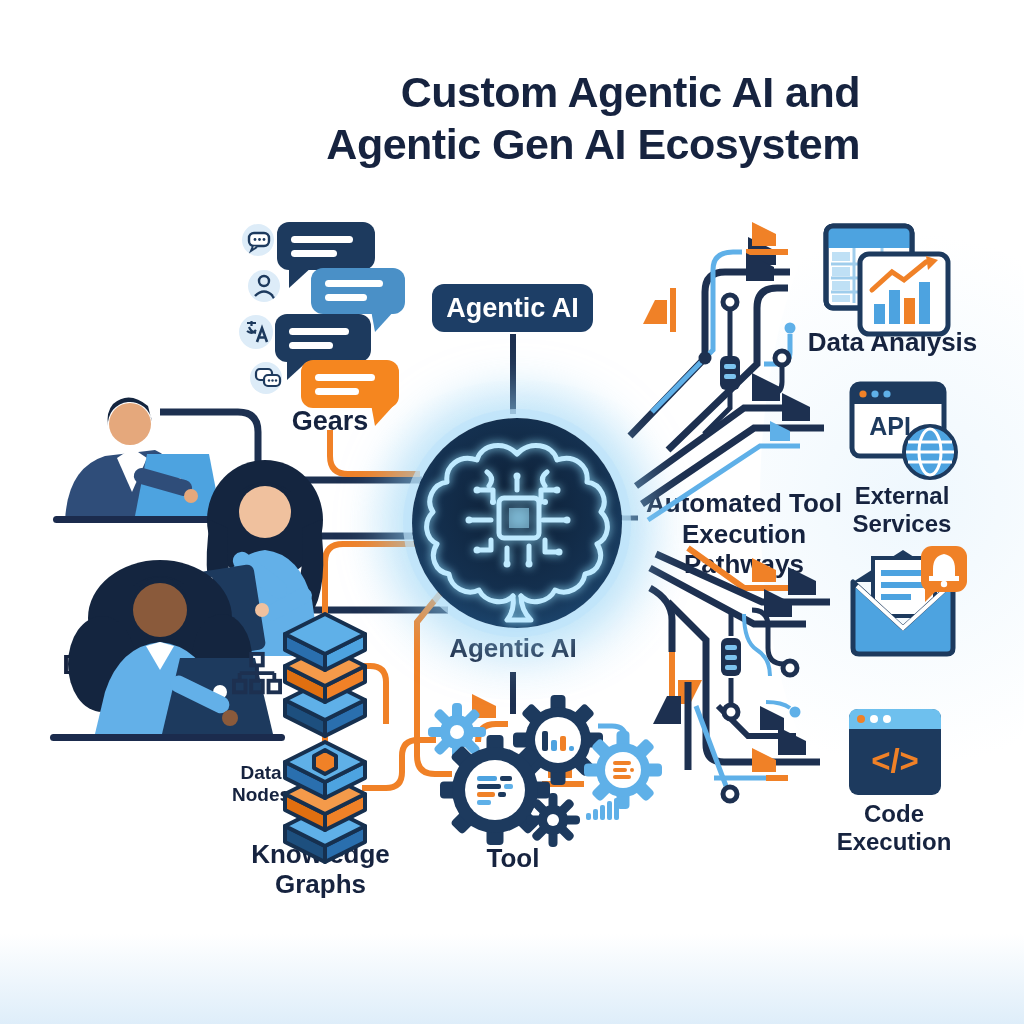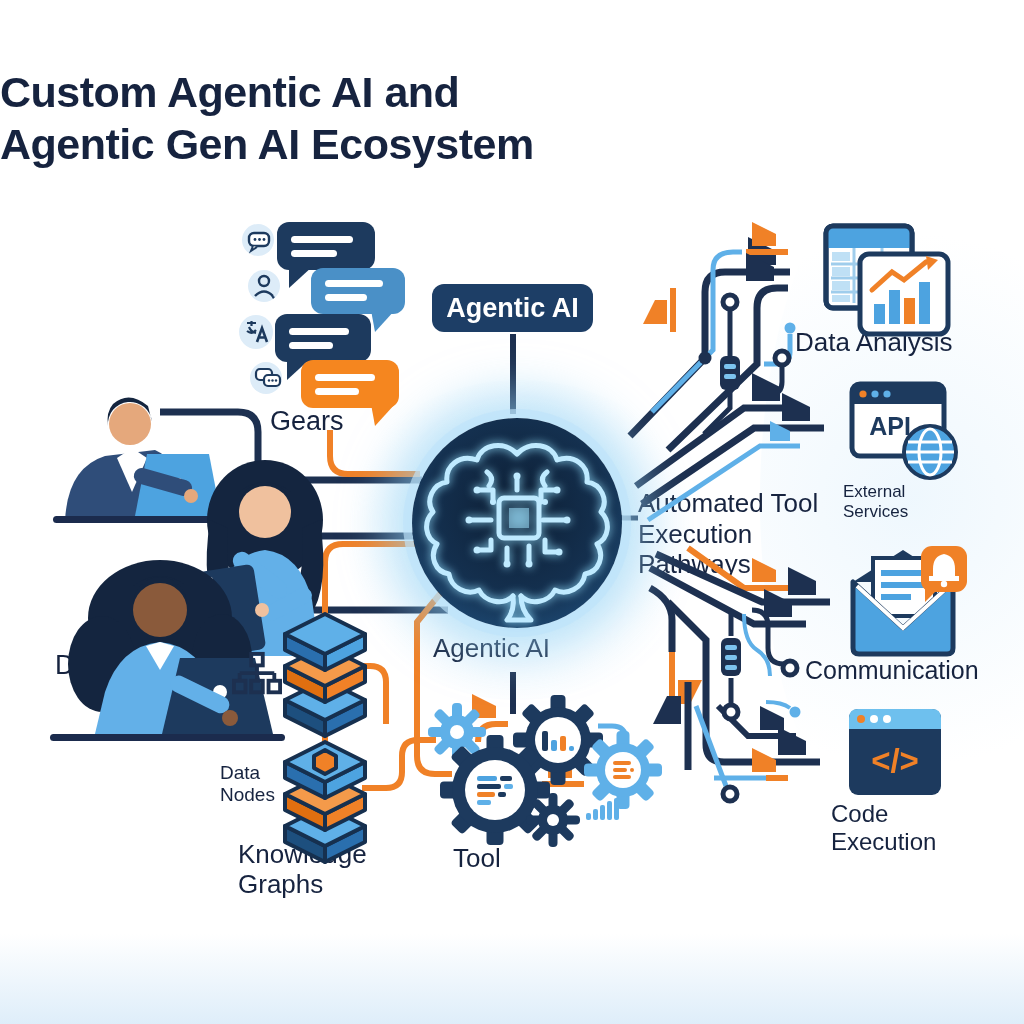--- a/index.html
+++ b/index.html
@@ -1,23 +1,23 @@
 <!DOCTYPE html>
 <html><head>
 <meta charset="utf-8">
 <style>
   html,body{margin:0;padding:0;background:#fff;}
   .canvas{position:relative;width:1024px;height:1024px;overflow:hidden;background:#fff;
           font-family:"Liberation Sans","DejaVu Sans",sans-serif;}
   .tint{position:absolute;border-radius:50%;pointer-events:none;}
   .bottomband{position:absolute;left:0;right:0;bottom:0;height:90px;
               background:linear-gradient(180deg,rgba(222,238,250,0),rgba(214,233,248,.8));}
-  .title{position:absolute;left:0;top:66px;width:860px;text-align:left;
+  .title{position:absolute;left:0;top:66px;width:860px;text-align:right;
          font-size:43px;font-weight:800;color:#16233f;line-height:1.22;letter-spacing:-.5px;}
-  .lbl{position:absolute;font-weight:400;color:#16233f;line-height:1.15;}
+  .lbl{position:absolute;text-align:center;font-weight:700;color:#16233f;line-height:1.15;}
   svg{position:absolute;overflow:visible;}
   .wires{left:0;top:0;z-index:4;}
   .node{position:absolute;z-index:10;}
   
   .brainwrap{position:absolute;left:412px;top:418px;width:210px;height:210px;z-index:8;}
   .braincircle{position:absolute;inset:0;border-radius:50%;
       background:radial-gradient(circle at 50% 42%, #0d1f35 0%, #14304f 55%, #23598a 100%);
       box-shadow:0 0 0 9px rgba(190,228,250,.65), 0 0 46px 26px rgba(150,212,245,.6);}
   .brainart{left:5px;top:2px;filter:drop-shadow(0 0 5px rgba(150,225,255,.95));}
   .aibox{position:absolute;left:432px;top:284px;width:161px;height:48px;background:#1d3e66;
@@ -462,21 +462,21 @@
     </g>
     <g>
       <circle cx="82" cy="74" r="26" fill="#4da3e0" stroke="#1d3a5e" stroke-width="4"></circle>
       <g fill="none" stroke="#fff" stroke-width="3">
         <ellipse cx="82" cy="74" rx="11" ry="23"></ellipse>
         <path d="M60,64 H104 M58,74 H106 M60,84 H104"></path>
       </g>
     </g>
   </svg>
 </div>
-<div class="lbl" style="left:843px;top:482px;width:118px;font-size:17px;">External Services</div>
+<div class="lbl" style="left:843px;top:482px;width:118px;font-size:24px;">External Services</div>
 
 <div class="lbl" style="left:638px;top:488px;width:212px;font-size:26px;line-height:1.18;">Automated Tool Execution Pathways</div>
 
 <div class="node" style="left:845px;top:546px;">
   <svg width="125" height="115" viewBox="0 0 125 115">
     <g>
       <polygon points="8,36 58,4 108,36" fill="#1d3a5e"></polygon>
       <rect x="28" y="12" width="62" height="58" fill="#fff" stroke="#1d3a5e" stroke-width="4"></rect>
       <rect x="36" y="24" width="46" height="6" fill="#4da3e0"></rect>
       <rect x="36" y="36" width="46" height="6" fill="#4da3e0"></rect>
@@ -485,21 +485,20 @@
       <path d="M12,40 L58,82 L104,40" fill="none" stroke="#fff" stroke-width="4"></path>
     </g>
     <g>
       <rect x="76" y="0" width="46" height="46" rx="11" fill="#f08127"></rect>
       <polygon points="80,42 94,42 80,56" fill="#f08127"></polygon>
       <path d="M99,8 q11,2 11,15 v7 h4 v5 h-30 v-5 h4 v-7 q0,-13 11,-15 z" fill="#fff"></path>
       <circle cx="99" cy="38" r="3.2" fill="#fff"></circle>
     </g>
   </svg>
 </div>
-<div class="lbl" style="left:805px;top:656px;width:195px;font-size:25px;">Communication</div>
 
 <div class="node" style="left:845px;top:705px;">
   <svg width="105" height="95" viewBox="0 0 105 95">
     <rect x="4" y="4" width="92" height="86" rx="9" fill="#1d3a5e"></rect>
     <path d="M4,13 q0,-9 9,-9 h74 q9,0 9,9 v11 H4 Z" fill="#6ec0ee"></path>
     <circle cx="16" cy="14" r="4" fill="#f08127"></circle>
         <circle cx="29" cy="14" r="4" fill="#fff"></circle>
         <circle cx="42" cy="14" r="4" fill="#fff"></circle>
     <text x="50" y="67" text-anchor="middle" font-family="Liberation Sans, DejaVu Sans, sans-serif" font-size="33" font-weight="bold" fill="#f08127">&lt;/&gt;</text>
   </svg>

